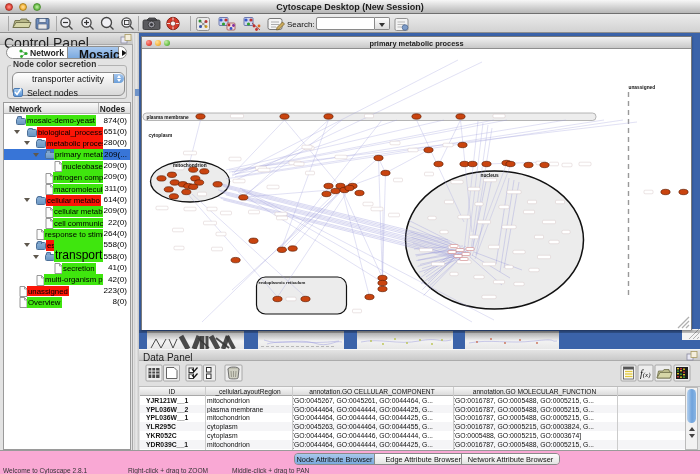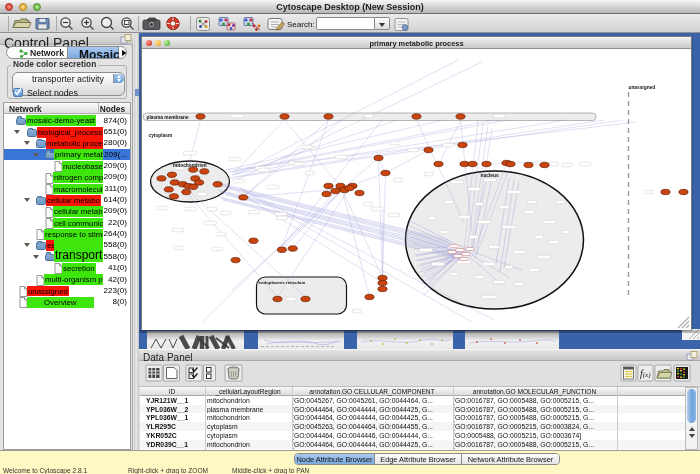--- a/index.html
+++ b/index.html
@@ -258,21 +258,21 @@
 <svg width="9" height="11" viewBox="0 0 9 11" style="position:absolute;left:15px;top:183.1px">
             <path d="M1 0.5 L5.5 0.5 L8 3 L8 10.5 L1 10.5 Z" fill="#fdfdfd" stroke="#8b8b8b" stroke-width="0.9"></path>
             <path d="M5.5 0.5 L5.5 3 L8 3" fill="none" stroke="#8b8b8b" stroke-width="0.8"></path>
           </svg>
 <div style="position:absolute;left:23px;top:182.7px;height:10.8px;line-height:11px;background:#fb1507;color:#000;font-size:7.8px;padding:0 1px;white-space:nowrap;max-width:76px;overflow:hidden">unassigned</div>
 <div style="position:absolute;right:3px;top:182.8px;height:10px;line-height:10.5px;color:#000;font-size:8.1px">223(0)</div>
 <svg width="9" height="11" viewBox="0 0 9 11" style="position:absolute;left:15px;top:194.4px">
             <path d="M1 0.5 L5.5 0.5 L8 3 L8 10.5 L1 10.5 Z" fill="#fdfdfd" stroke="#8b8b8b" stroke-width="0.9"></path>
             <path d="M5.5 0.5 L5.5 3 L8 3" fill="none" stroke="#8b8b8b" stroke-width="0.8"></path>
           </svg>
-<div style="position:absolute;left:23px;top:194px;height:10.8px;line-height:11px;background:#3fe60e;color:#000;font-size:7.8px;padding:0 17px;white-space:nowrap;max-width:76px;overflow:hidden">Overview</div>
+<div style="position:absolute;left:23px;top:194px;height:10.8px;line-height:11px;background:#3fe60e;color:#000;font-size:7.8px;padding:0 1px;white-space:nowrap;max-width:76px;overflow:hidden">Overview</div>
 <div style="position:absolute;right:3px;top:194.2px;height:10px;line-height:10.5px;color:#000;font-size:8.1px">8(0)</div>
     </div>
   </div>
 </div>
 
 <div class="abs" style="left:134px;top:33px;width:5px;height:417px;background:linear-gradient(90deg,#cdcdcd,#e9e9e9 45%,#c4c4c4)"></div>
 <div class="abs" style="left:135px;top:89px;width:4px;height:7px;background:#6f93c8"></div>
 
 <div class="abs" style="left:139px;top:33px;width:561px;height:316px;background:#3b63a9;overflow:hidden">
 
@@ -732,23 +732,23 @@
     <div class="abs" style="left:476.5px;top:0;width:1px;height:63px;background:#ccc"></div>
   </div>
 
   <div class="abs" style="left:546px;top:38px;width:13px;height:63px;background:#f2f2f2;border:1px solid #bbb">
     <div class="abs" style="left:1px;top:1px;width:9px;height:34px;border-radius:5px;background:linear-gradient(90deg,#b4d0ee,#6fa3dc 55%,#8ab6e4)"></div>
     <div class="abs" style="left:2.5px;top:39px;width:0;height:0;border-left:3px solid transparent;border-right:3px solid transparent;border-bottom:4px solid #444"></div>
     <div class="abs" style="left:2.5px;top:46px;width:0;height:0;border-left:3px solid transparent;border-right:3px solid transparent;border-top:4px solid #444"></div>
   </div>
 </div>
 
-<div class="abs" style="left:0;top:450px;width:700px;height:24px;background:#fef9c3;border-top:1px solid #9a9a9a">
+<div class="abs" style="left:0;top:450px;width:700px;height:24px;background:#f9a8d4;border-top:1px solid #9a9a9a">
   <div class="abs" style="left:294px;top:1.5px;height:12.5px;border:1px solid #8a8a8a;border-radius:4px;overflow:hidden;display:flex">
     <div style="width:80px;background:linear-gradient(#a9c9ec,#79a9de);border-right:1px solid #8a8a8a;text-align:center;font-size:7.4px;line-height:12px;color:#111">Node Attribute Browser</div>
-    <div style="width:87px;background:linear-gradient(#fdfdfd,#e4e4e4);border-right:1px solid #8a8a8a;text-align:center;font-size:7.4px;line-height:12px;color:#111">Edge Attribute Browser</div>
+    <div style="width:87px;background:linear-gradient(#fdfdfd,#e4e4e4);border-right:1px solid #8a8a8a;text-align:right;font-size:7.4px;line-height:12px;color:#111">Edge Attribute Browser</div>
     <div style="width:97px;background:linear-gradient(#fdfdfd,#e4e4e4);text-align:center;font-size:7.4px;line-height:12px;color:#111">Network Attribute Browser</div>
   </div>
   <div class="abs" style="left:3px;top:15.5px;font-size:6.6px;color:#333">Welcome to Cytoscape 2.8.1</div>
   <div class="abs" style="left:128px;top:15.5px;font-size:6.6px;color:#333">Right-click + drag to ZOOM</div>
   <div class="abs" style="left:232px;top:15.5px;font-size:6.6px;color:#333">Middle-click + drag to PAN</div>
 </div>
 
 </div>
 </body></html>

